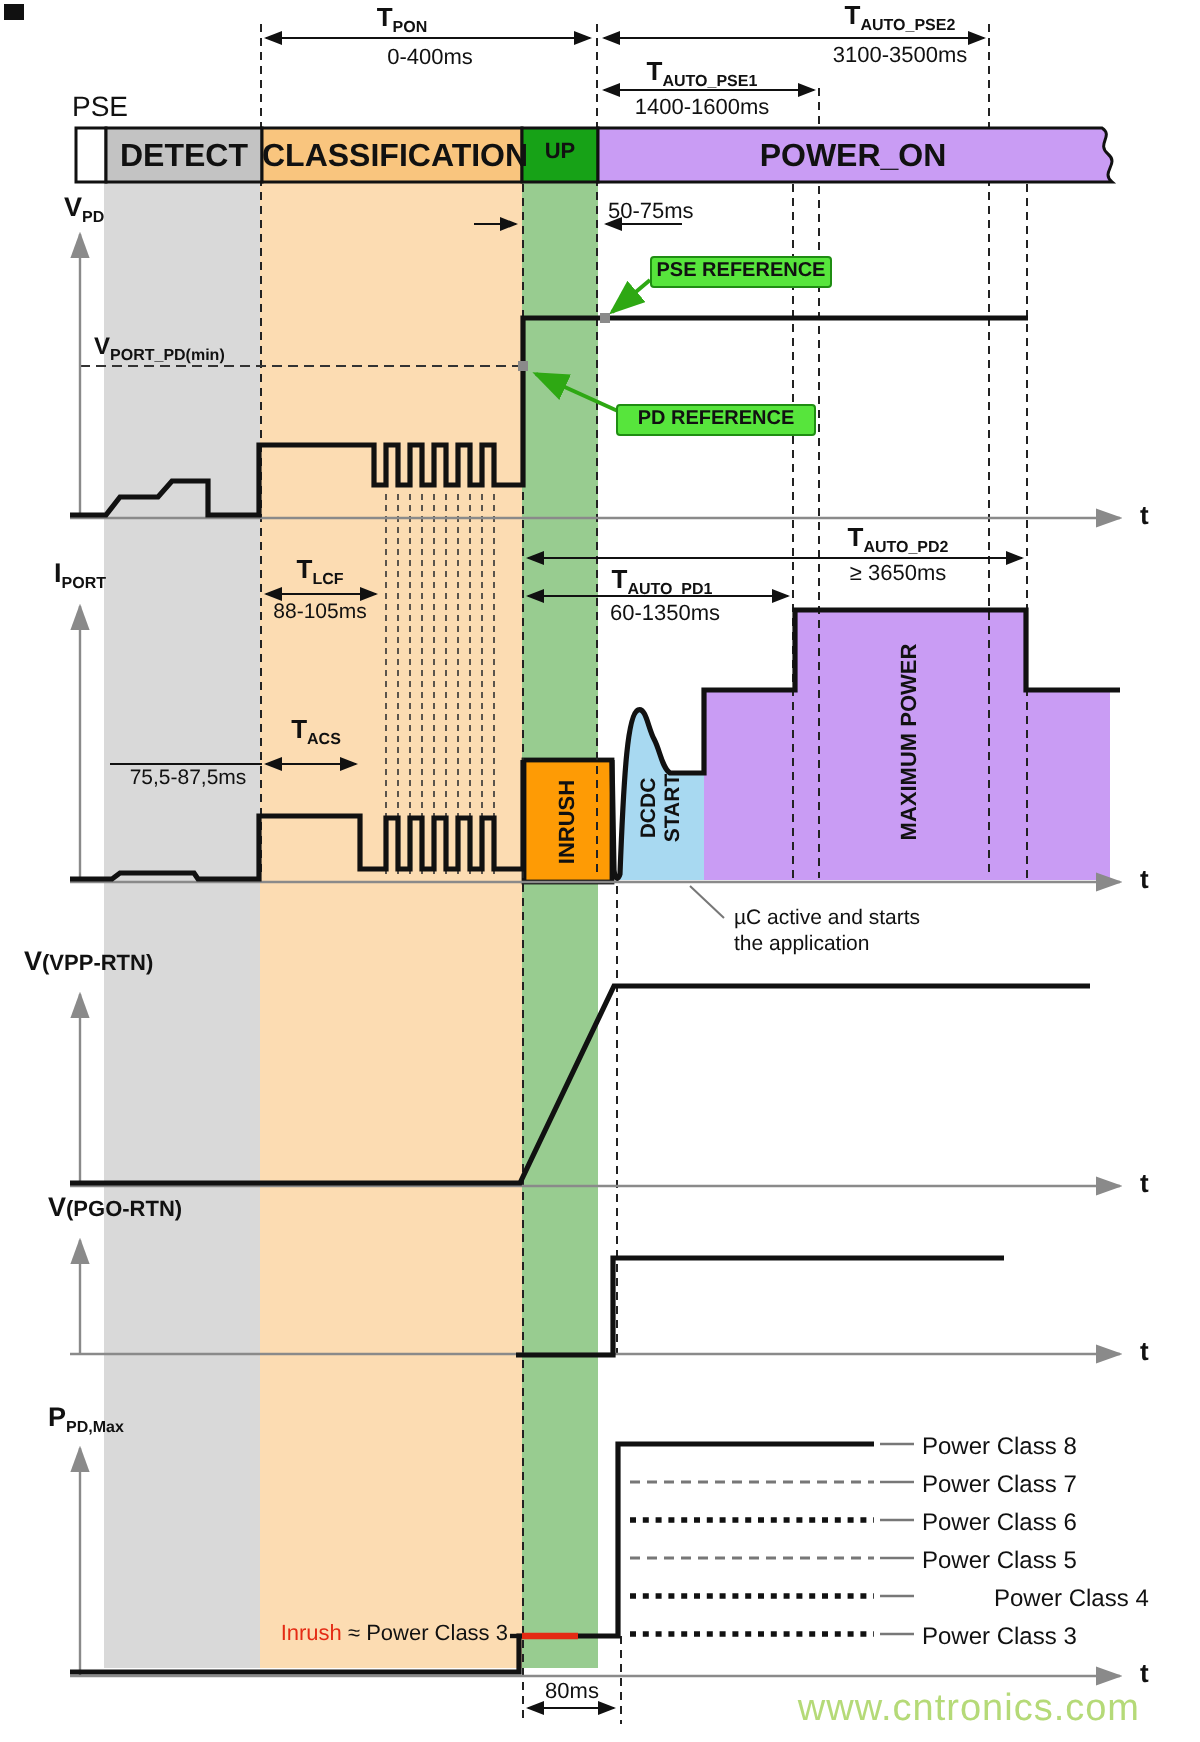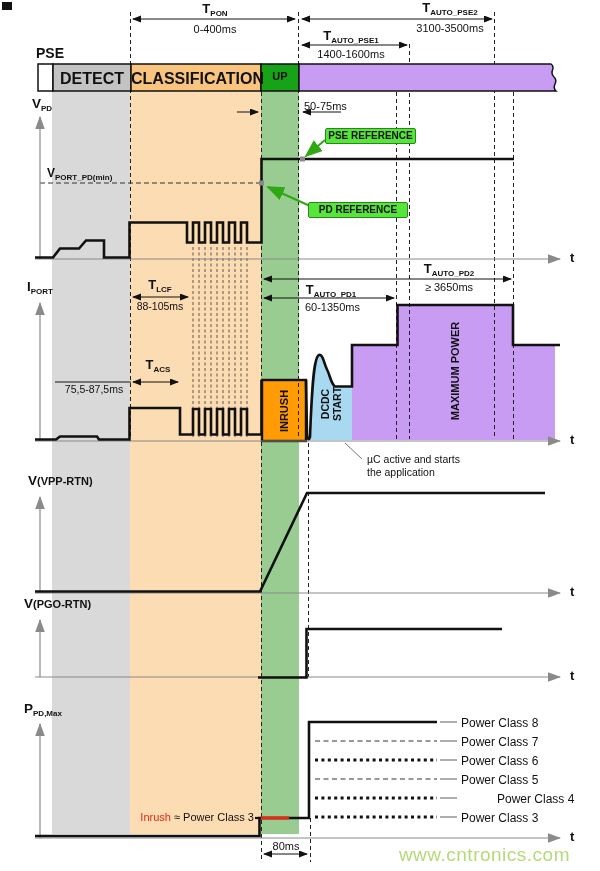--- a/index.html
+++ b/index.html
@@ -1,20 +1,20 @@
 <!DOCTYPE html>
 <html><head>
 <meta charset="utf-8">
 <style>
   html,body{margin:0;padding:0;background:#fff;}
   #stage{position:relative;width:600px;height:871px;background:#fff;overflow:hidden;
          font-family:"Liberation Sans","DejaVu Sans",sans-serif;color:#111;}
   #stage svg{position:absolute;left:0;top:0;}
   .lbl{position:absolute;font-size:11px;color:#111;line-height:1.1;white-space:nowrap;}
-  .b{font-weight:bold;}
+  .b{font-weight:normal;}
   .ctr{text-align:center;}
   .sym{font-size:13px;font-weight:bold;}
   .sub{font-size:8px;font-weight:bold;vertical-align:-3px;}
   .subBig{font-size:11px;font-weight:bold;}
   .vt{position:absolute;transform:translate(-50%,-50%) rotate(-90deg);white-space:nowrap;
       font-weight:bold;font-size:11px;color:#111;}
   .vt2{position:absolute;transform:translate(-50%,-50%) rotate(-90deg);text-align:center;
       font-weight:bold;font-size:10.5px;line-height:11.5px;color:#111;}
   .refbox{position:absolute;background:#57e53c;border:1.5px solid #1f8d12;border-radius:2px;
       font-size:10px;font-weight:bold;text-align:center;line-height:13px;height:14px;}
@@ -157,22 +157,23 @@
   </g>
   <rect x="300" y="156.5" width="5" height="5" fill="#8a8a8a"></rect>
   <rect x="259" y="180.5" width="5" height="5" fill="#8a8a8a"></rect>
 </svg>
 
 <div class="lbl" style="left:36px;top:46px;font-size:14px;"><span class="b">PSE</span></div>
 
 <div class="barlbl" style="left:53px;width:78px;">DETECT</div>
 <div class="barlbl" style="left:131px;width:130px;">CLASSIFICATION</div>
 <div class="barlbl" style="left:261px;width:38px;font-size:11px;">UP</div>
-
-<div class="lbl ctr" style="left:165px;top:2px;width:100px;"><span class="sym">T</span><span class="sub">PON</span></div>
+<div class="barlbl" style="left:299px;width:255px;">POWER_ON</div>
+
+<div class="lbl ctr" style="left:151px;top:2px;width:100px;"><span class="sym">T</span><span class="sub">PON</span></div>
 <div class="lbl ctr" style="left:165px;top:23px;width:100px;">0-400ms</div>
 <div class="lbl ctr" style="left:295px;top:29px;width:112px;"><span class="sym">T</span><span class="sub">AUTO_PSE1</span></div>
 <div class="lbl ctr" style="left:295px;top:48px;width:112px;">1400-1600ms</div>
 <div class="lbl ctr" style="left:398px;top:1px;width:104px;"><span class="sym">T</span><span class="sub">AUTO_PSE2</span></div>
 <div class="lbl ctr" style="left:398px;top:22px;width:104px;">3100-3500ms</div>
 
 <div class="lbl" style="left:32px;top:97px;"><span class="sym" style="font-size:13.5px;">V</span><span class="sub">PD</span></div>
 <div class="lbl" style="left:304px;top:100px;">50-75ms</div>
 <div class="refbox" style="left:325px;top:128px;width:89px;">PSE REFERENCE</div>
 <div class="refbox" style="left:308px;top:202px;width:98px;">PD REFERENCE</div>
@@ -193,21 +194,21 @@
       <div>DCDC</div>
       <div>START</div>
     </div>
 <div class="vt" style="left:455px;top:371px;">MAXIMUM POWER</div>
 <div class="lbl small" style="left:367px;top:453px;line-height:13px;">
       <div>µC active and starts</div>
       <div>the application</div>
     </div>
 <div class="tlab" style="left:570px;top:432px;">t</div>
 
-<div class="lbl" style="left:28px;top:474px;"><span class="sym" style="font-size:13.5px;">V</span><span class="subBig">(VPP-RTN)</span></div>
+<div class="lbl" style="left:12px;top:474px;"><span class="sym" style="font-size:13.5px;">V</span><span class="subBig">(VPP-RTN)</span></div>
 <div class="tlab" style="left:570px;top:584px;">t</div>
 
 <div class="lbl" style="left:24px;top:597px;"><span class="sym" style="font-size:13.5px;">V</span><span class="subBig">(PGO-RTN)</span></div>
 <div class="tlab" style="left:570px;top:668px;">t</div>
 
 <div class="lbl" style="left:24px;top:702px;"><span class="sym" style="font-size:13.5px;">P</span><span class="sub">PD,Max</span></div>
 <div class="pclab" style="top:716px;">Power Class 8</div>
 <div class="pclab" style="top:735px;">Power Class 7</div>
 <div class="pclab" style="top:754px;">Power Class 6</div>
 <div class="pclab" style="top:773px;">Power Class 5</div>

